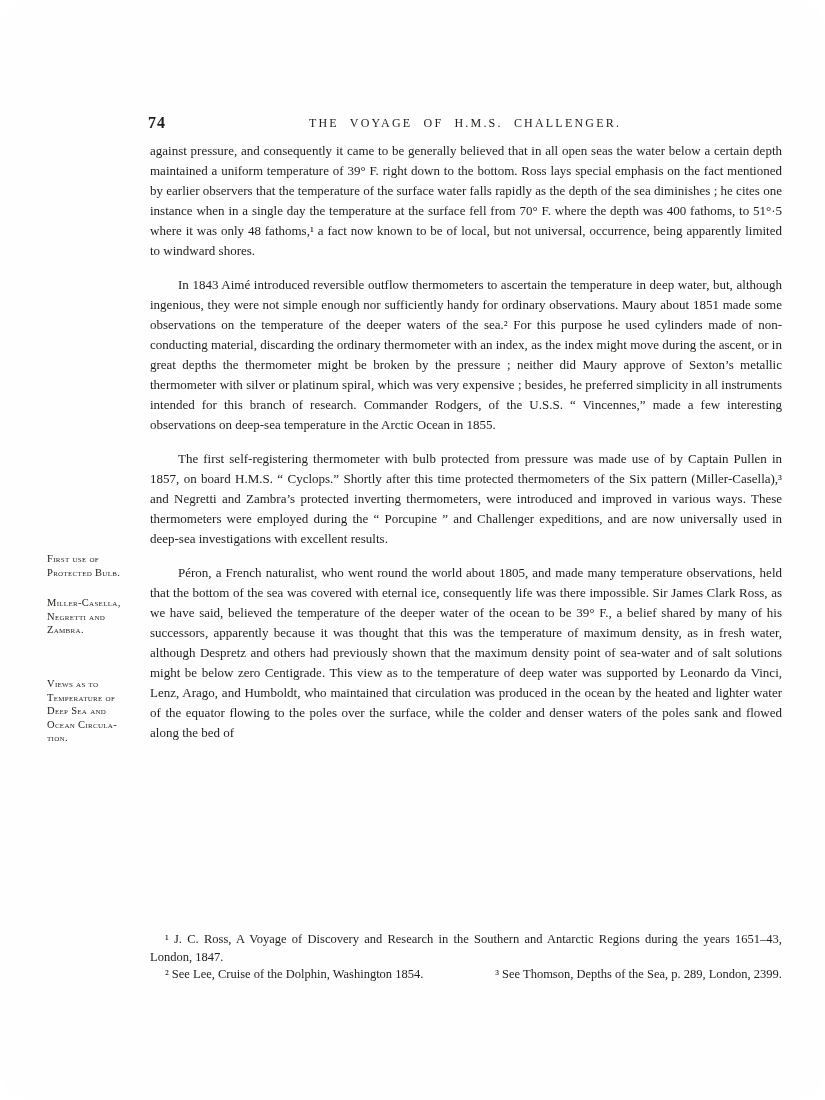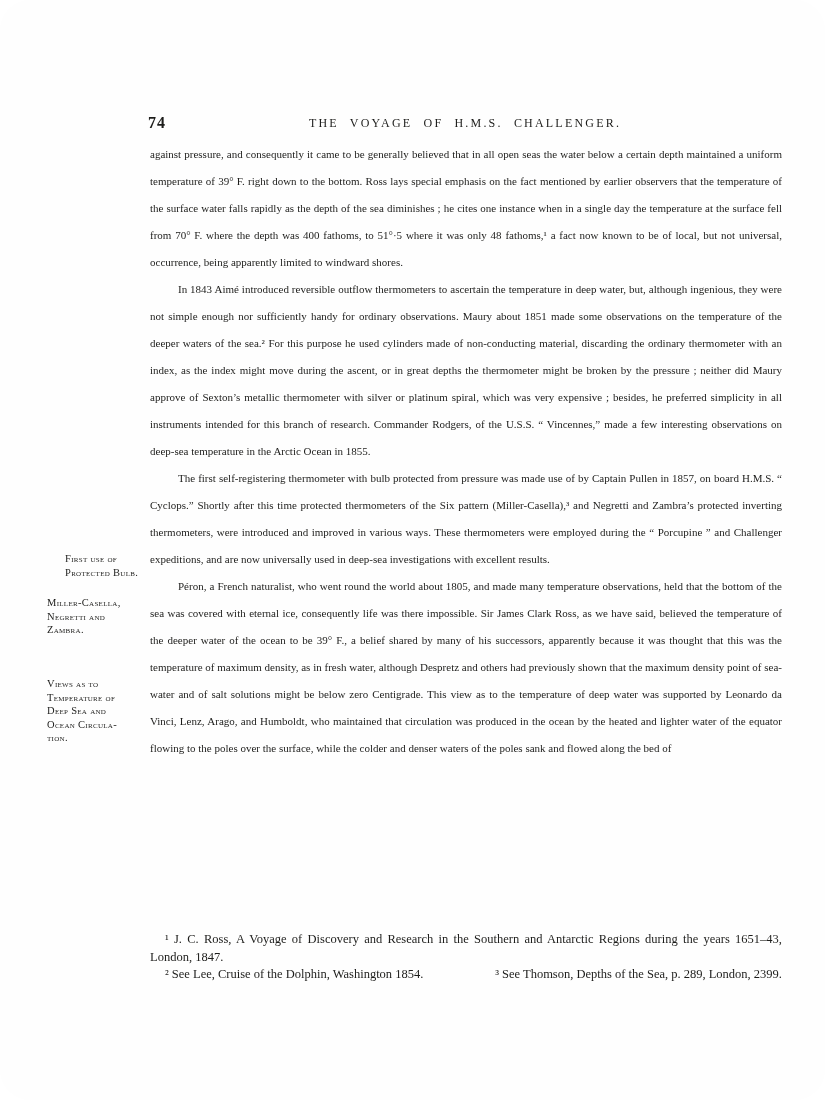--- a/index.html
+++ b/index.html
@@ -34,38 +34,38 @@
     font-size: 12px;
     letter-spacing: 2.2px;
     word-spacing: 6px;
     white-space: nowrap;
   }
   .main-column {
     position: absolute;
     left: 150px;
     top: 141px;
     width: 632px;
-    font-size: 11px;
-    line-height: 27px;
+    font-size: 13px;
+    line-height: 20px;
     text-align: justify;
   }
   .para { margin: 0; }
-  .para.indent { text-indent: 28px; }
+  .para.indent { text-indent: 28px; margin-top: 14px; }
   .margin-note {
     position: absolute;
     left: 47px;
     width: 99px;
     font-size: 10.5px;
     line-height: 13.6px;
     font-variant: small-caps;
     letter-spacing: 0.3px;
     white-space: pre-line;
     text-align: left;
   }
-  .note-1 { top: 552px; margin-left: 18px; }
+  .note-1 { top: 552px; }
   .note-2 { top: 596px; }
   .note-3 { top: 677px; }
   .footnotes {
     position: absolute;
     left: 150px;
     top: 931px;
     width: 632px;
     font-size: 12.5px;
     line-height: 17.5px;
   }

